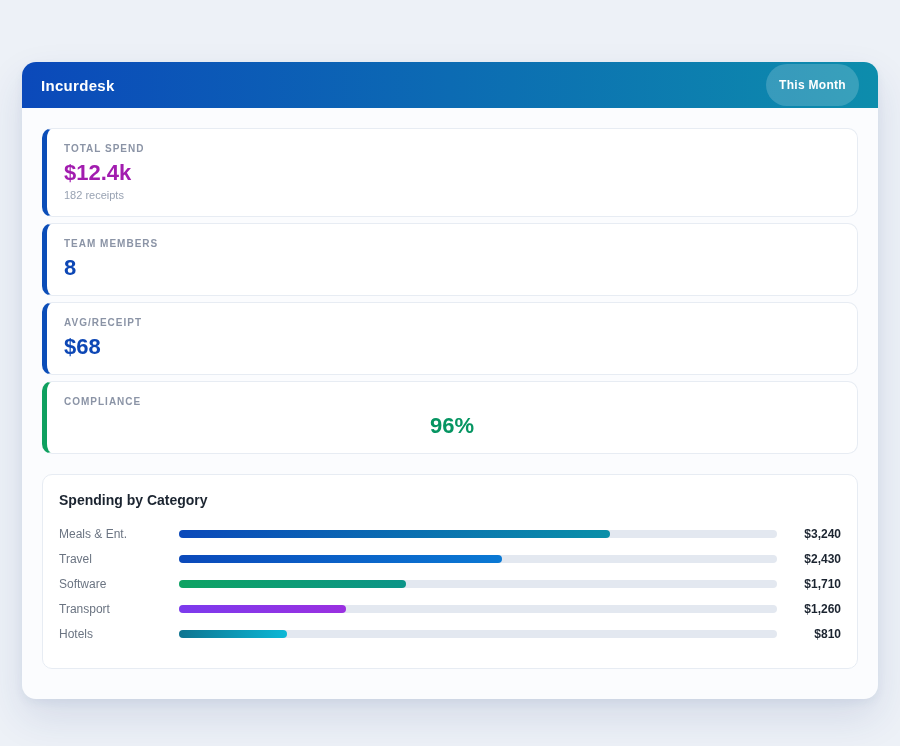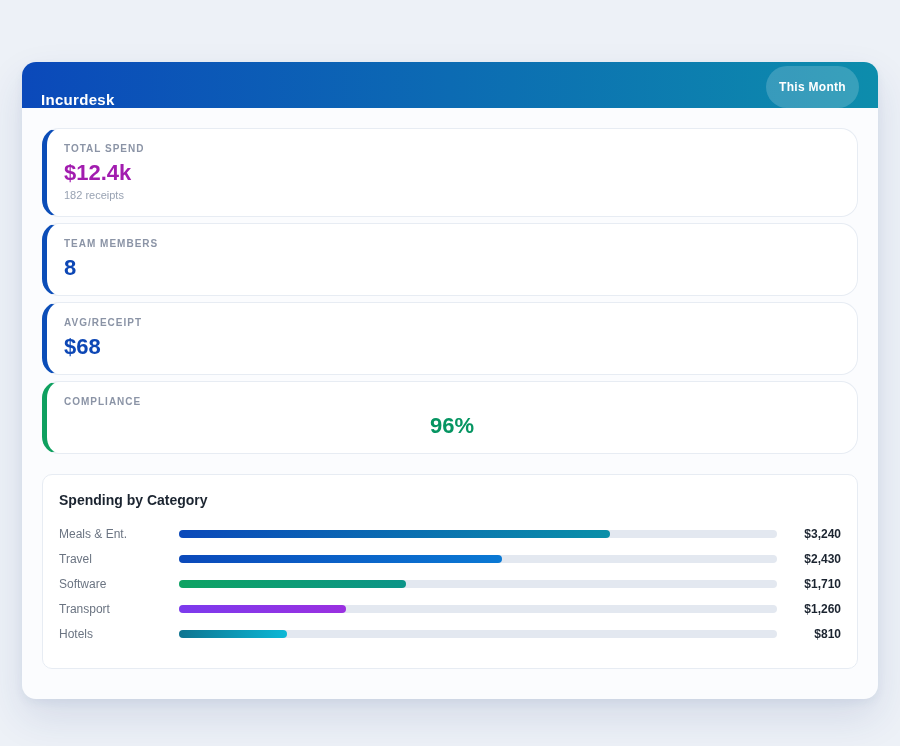--- a/index.html
+++ b/index.html
@@ -13,21 +13,21 @@
     width: 856px;
     margin: 62px auto 0 22px;
     background: #fbfcfe;
     border-radius: 14px;
     box-shadow: 0 18px 40px rgba(30, 60, 120, 0.12), 0 4px 10px rgba(30,60,120,0.06);
     overflow: hidden;
   }
   .app-header {
     height: 46px;
     display: flex;
-    align-items: flex-end;
+    align-items: center;
     justify-content: space-between;
     padding: 0 19px;
     background: linear-gradient(90deg, #0b49ba, #0d8dac);
   }
   .app-title {
     color: #ffffff;
     font-size: 15px;
     font-weight: bold;
     letter-spacing: 0.3px;
   }
@@ -41,21 +41,21 @@
     border: none;
     cursor: pointer;
     font-family: inherit;
     letter-spacing: 0.3px;
   }
   .panel-body { padding: 20px 20px 30px; }
   .stat-card {
     background: #ffffff;
     border: 1px solid #e7ecf3;
     border-left: 5px solid #0b4db8;
-    border-radius: 17px;
+    border-radius: 10px;
     padding: 13px 17px 14px;
     margin-bottom: 6px;
   }
   .stat-label {
     font-size: 10px;
     font-weight: bold;
     letter-spacing: 1px;
     color: #8b94a6;
     line-height: 14px;
     text-transform: uppercase;

